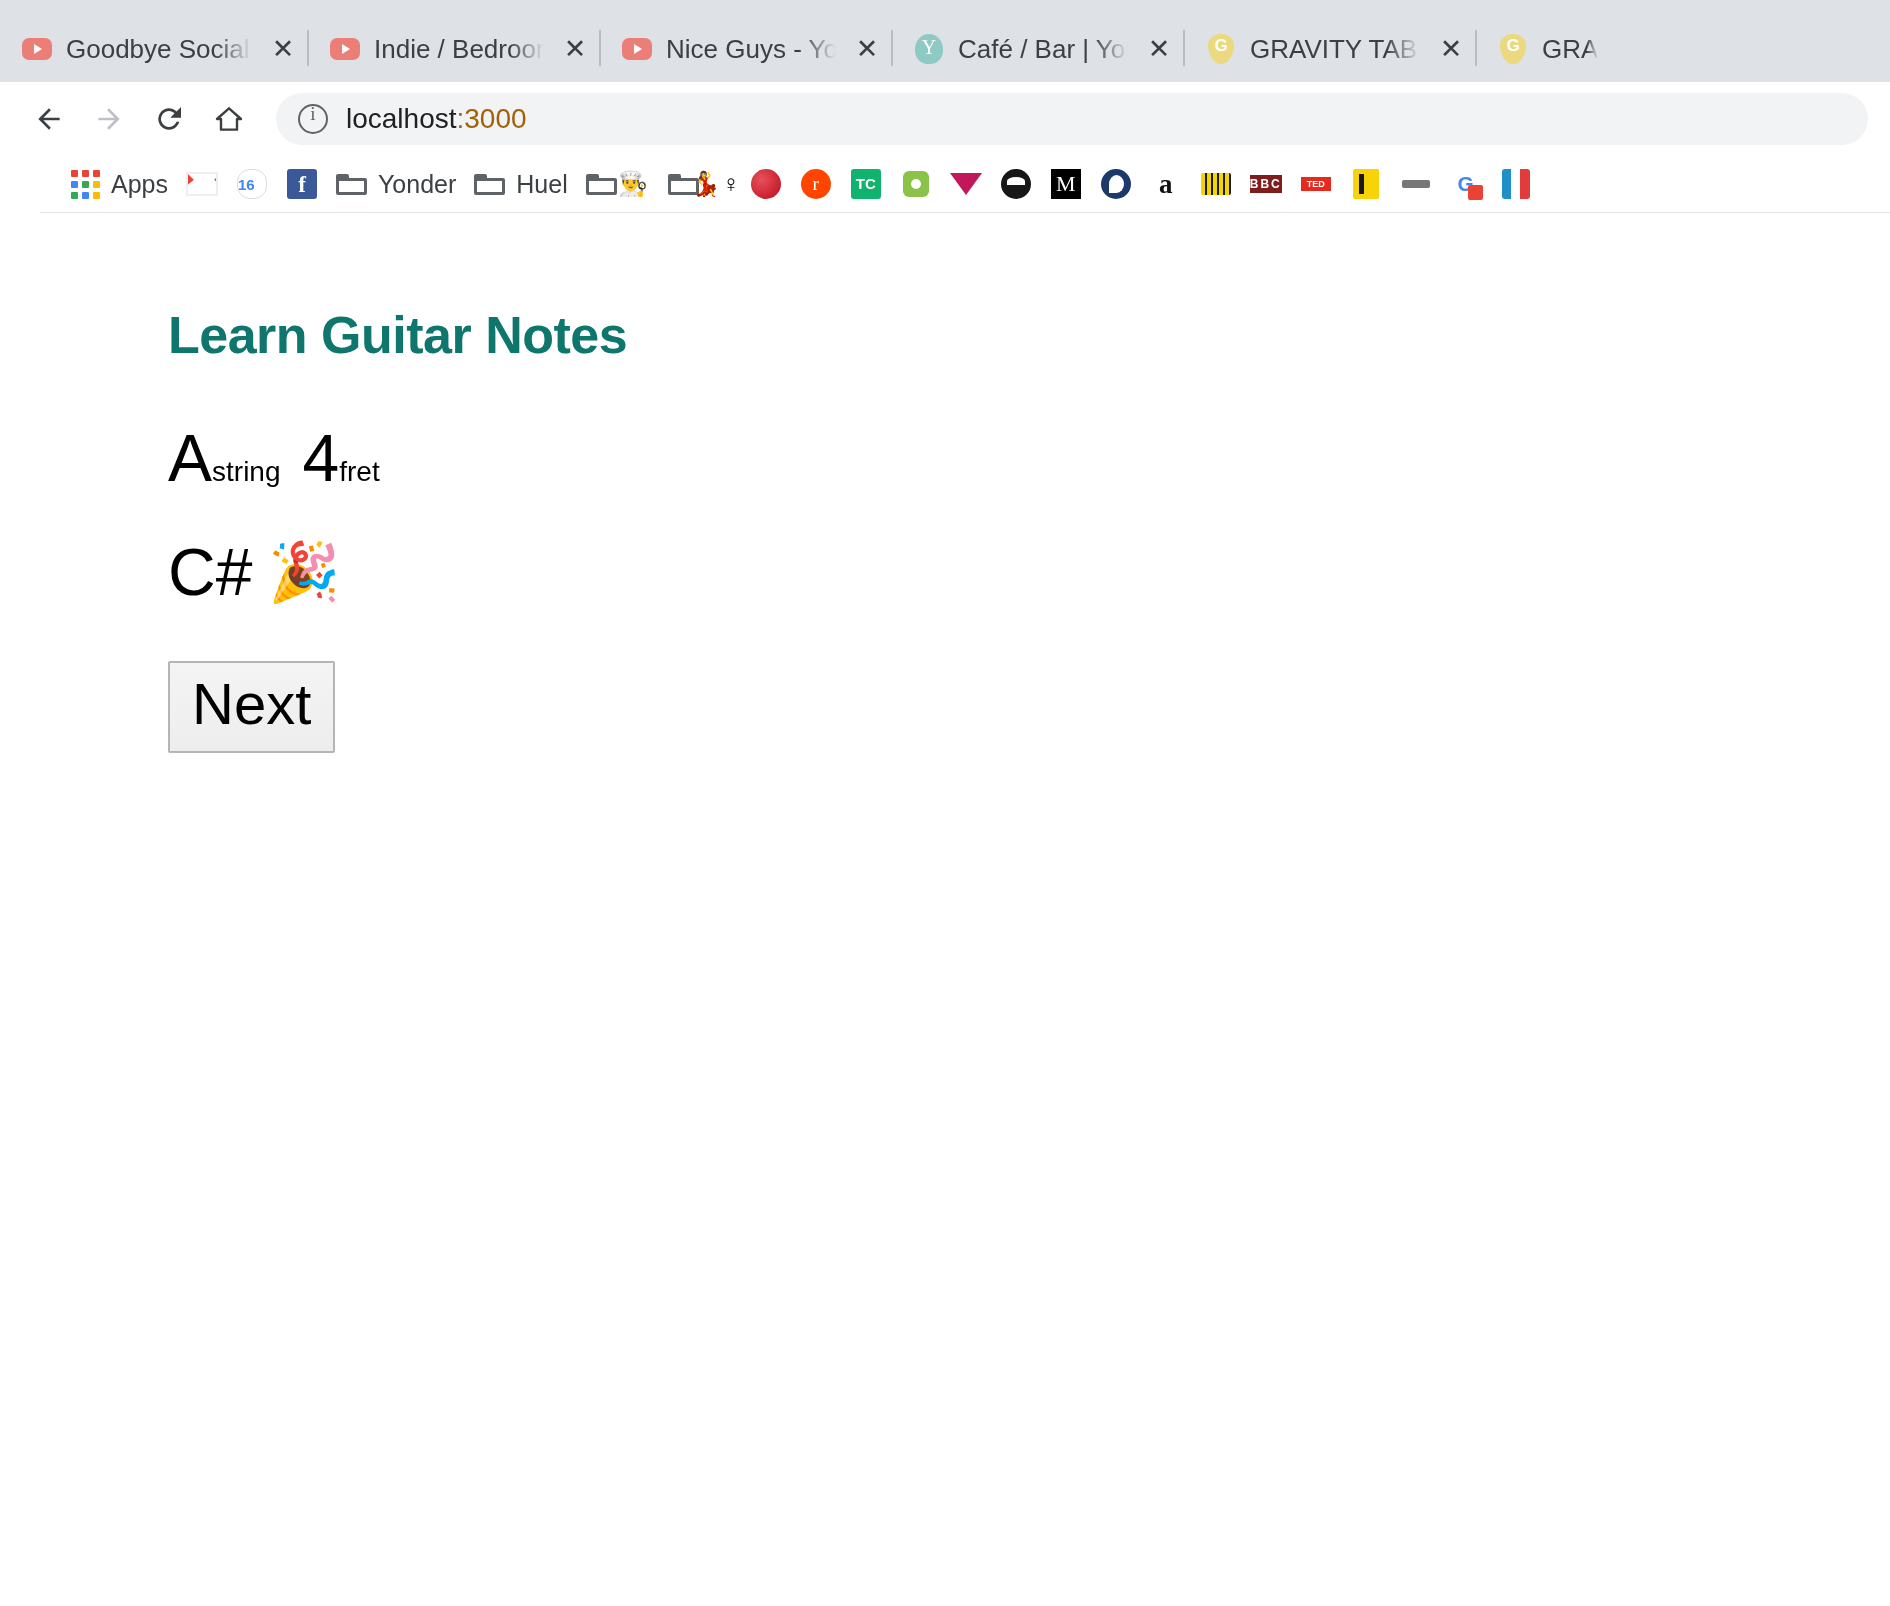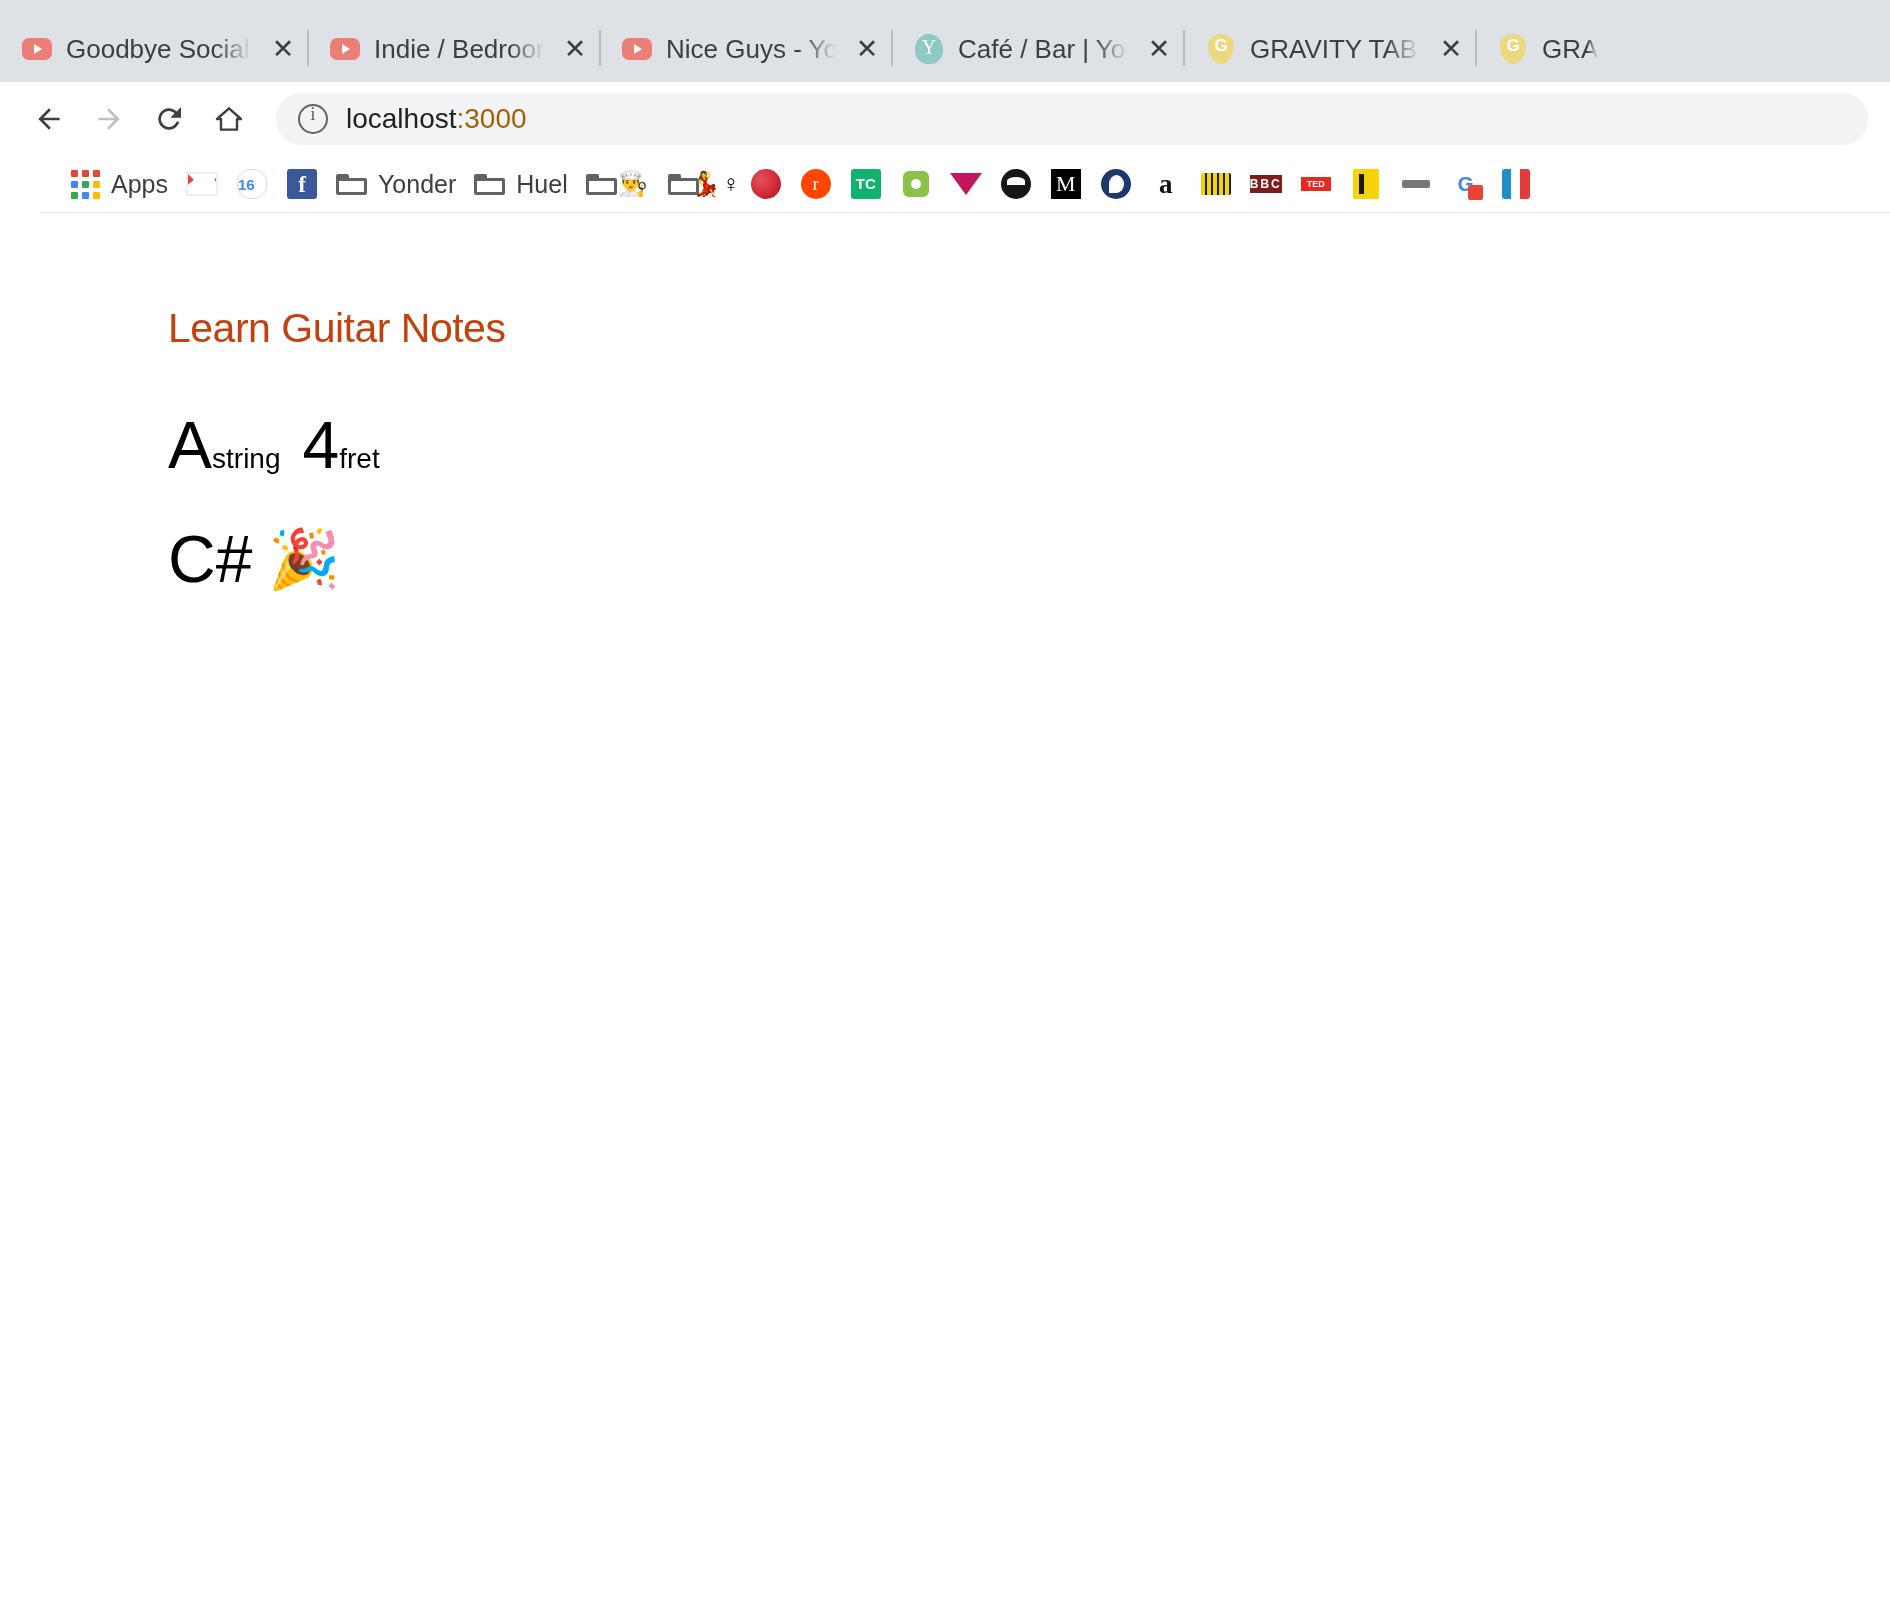--- a/index.html
+++ b/index.html
@@ -409,23 +409,23 @@
   .viewport {
     flex: 1;
     background: #ffffff;
     position: relative;
     overflow: hidden;
   }
   .page {
     padding: 92px 0 0 168px;
   }
   .page-title {
-    font-size: 41px;
-    font-weight: normal;
-    color: #c2410c;
+    font-size: 52px;
+    font-weight: bold;
+    color: #0f766e;
     margin: 0 0 0 0;
     letter-spacing: -.5px;
   }
   .prompt-line {
     margin-top: 60px;
     font-size: 66px;
     color: #000000;
     line-height: 1;
     display: flex;
     align-items: baseline;
@@ -718,17 +718,20 @@
         <span class="prompt-gap"></span>
         <span>4</span>
           <span class="sub">fret</span>
       </div>
 
       <div class="answer-line">
         <span>C#</span>
         <span class="answer-emoji">🎉</span>
       </div>
 
+      <div>
+        <button class="next-button">Next</button>
+      </div>
 
     </div>
   </div>
 
 </div>
 
 </body></html>

